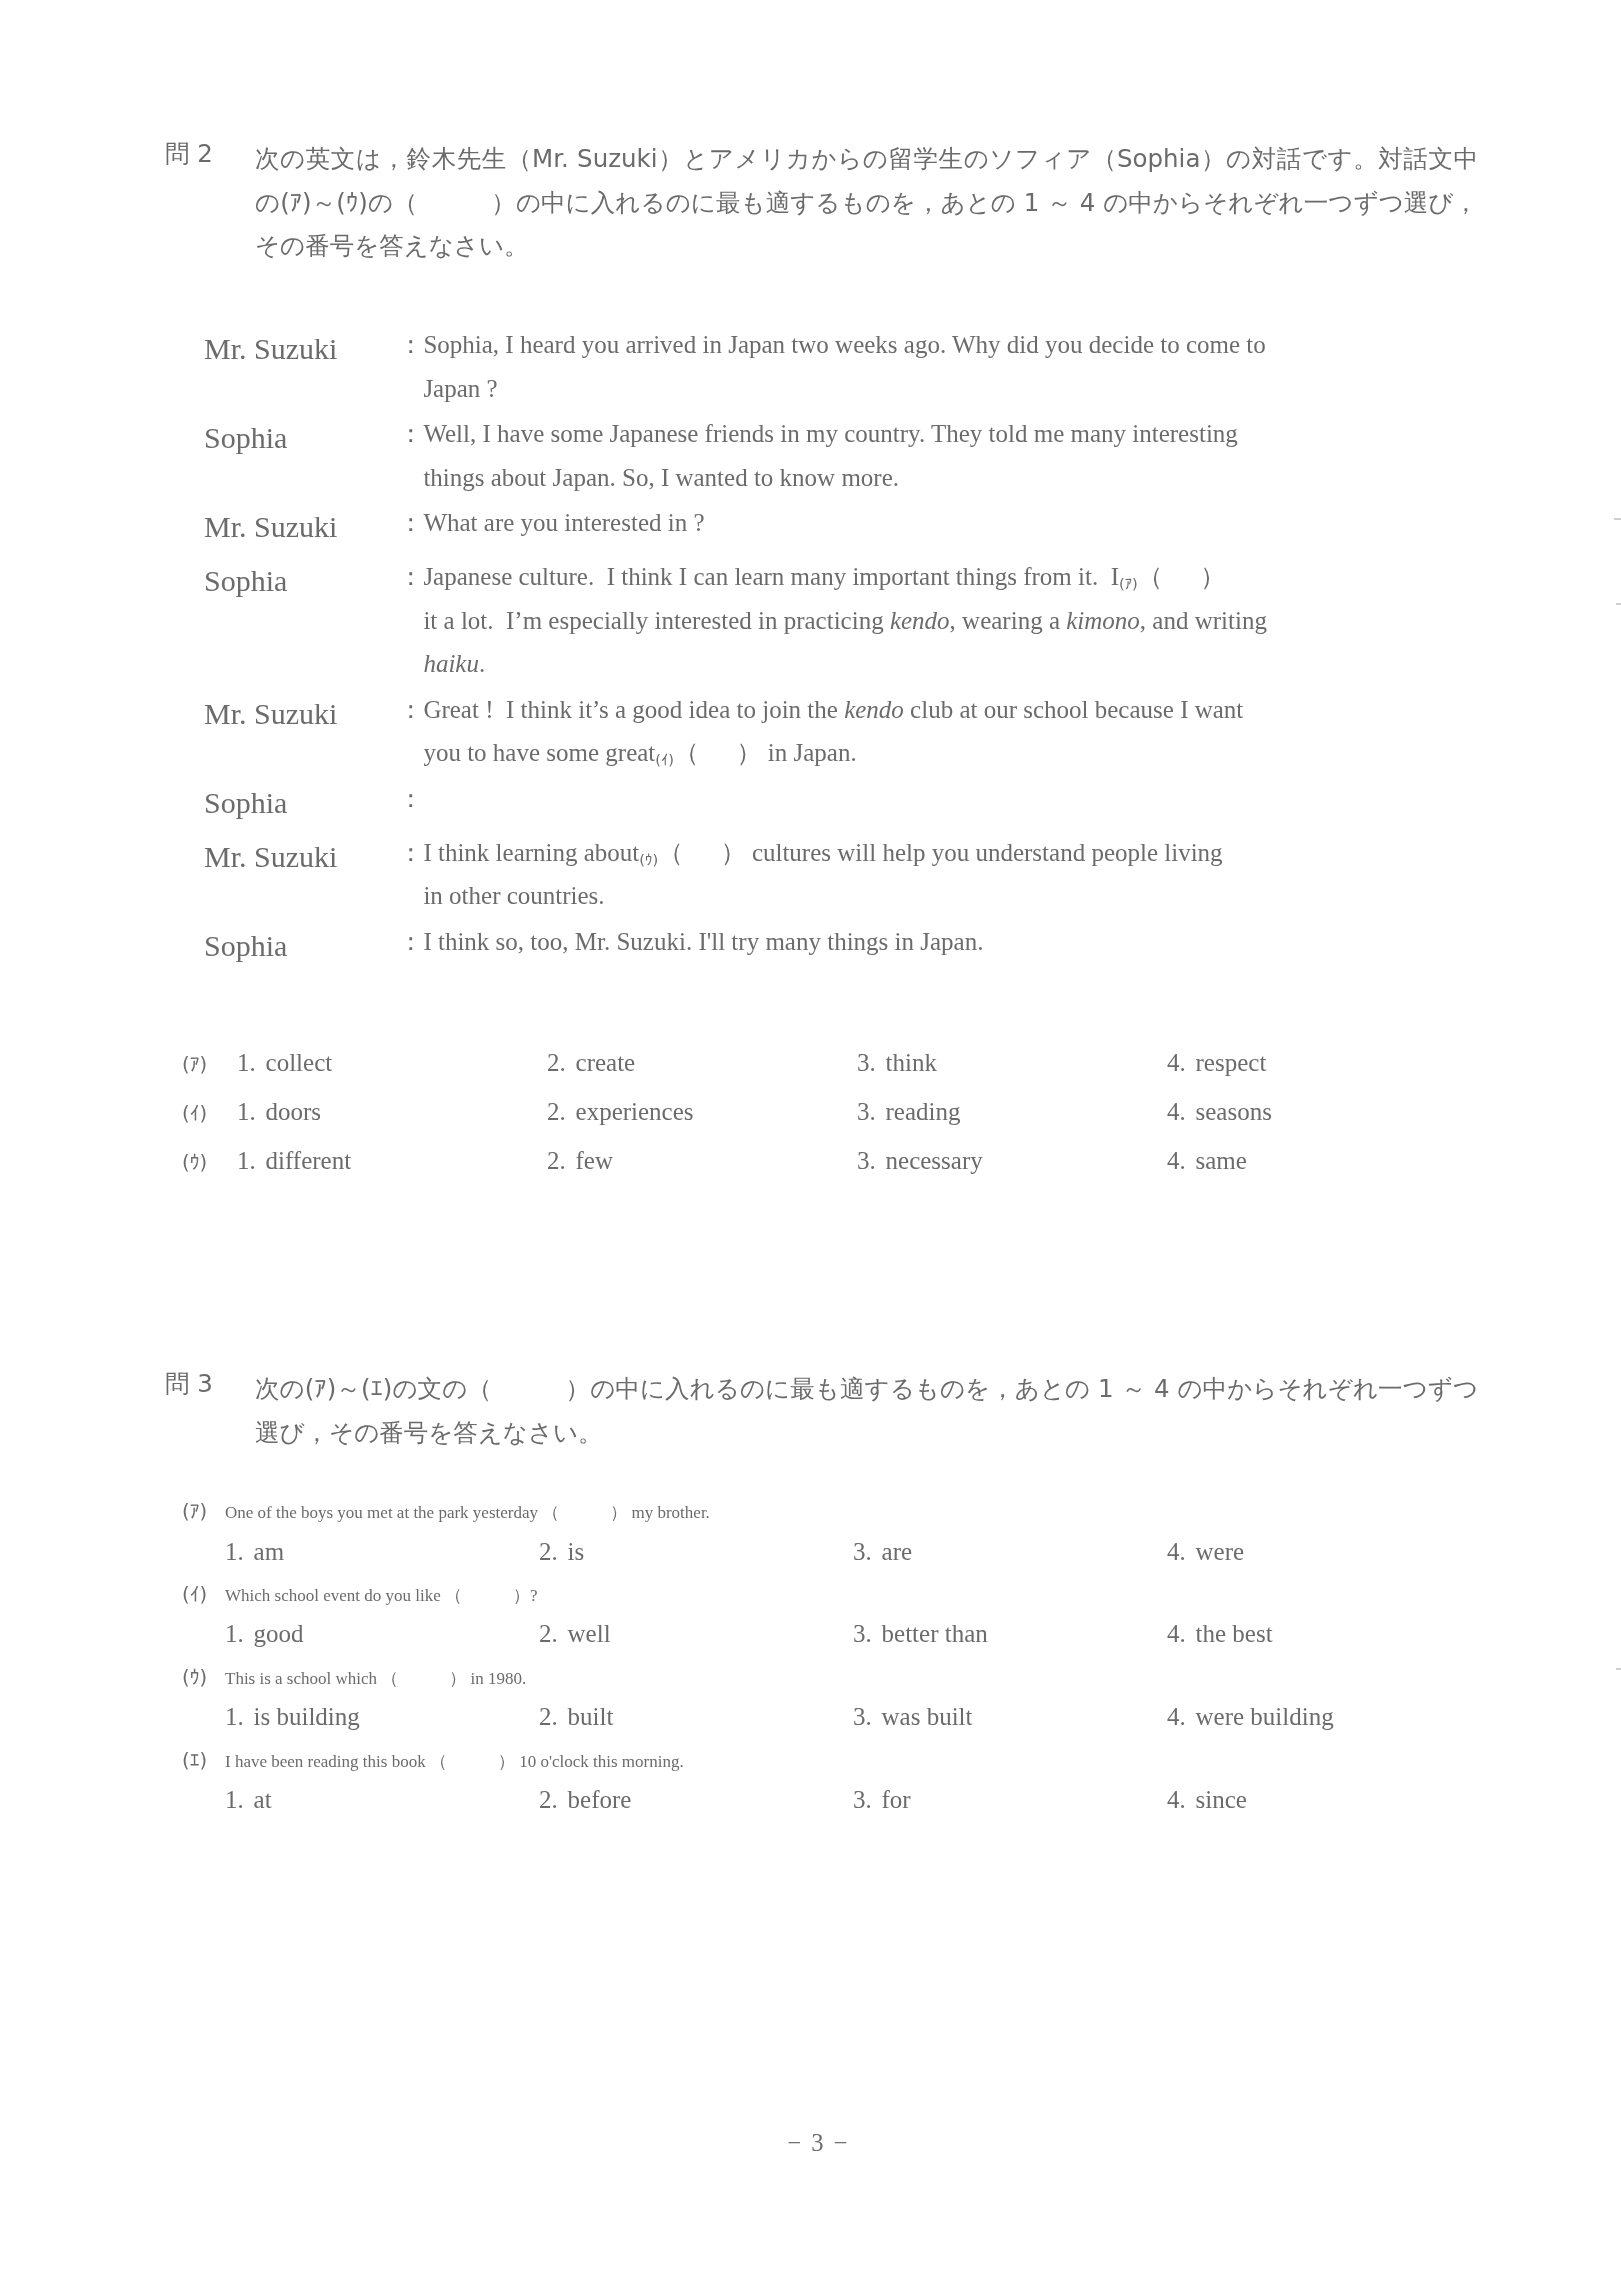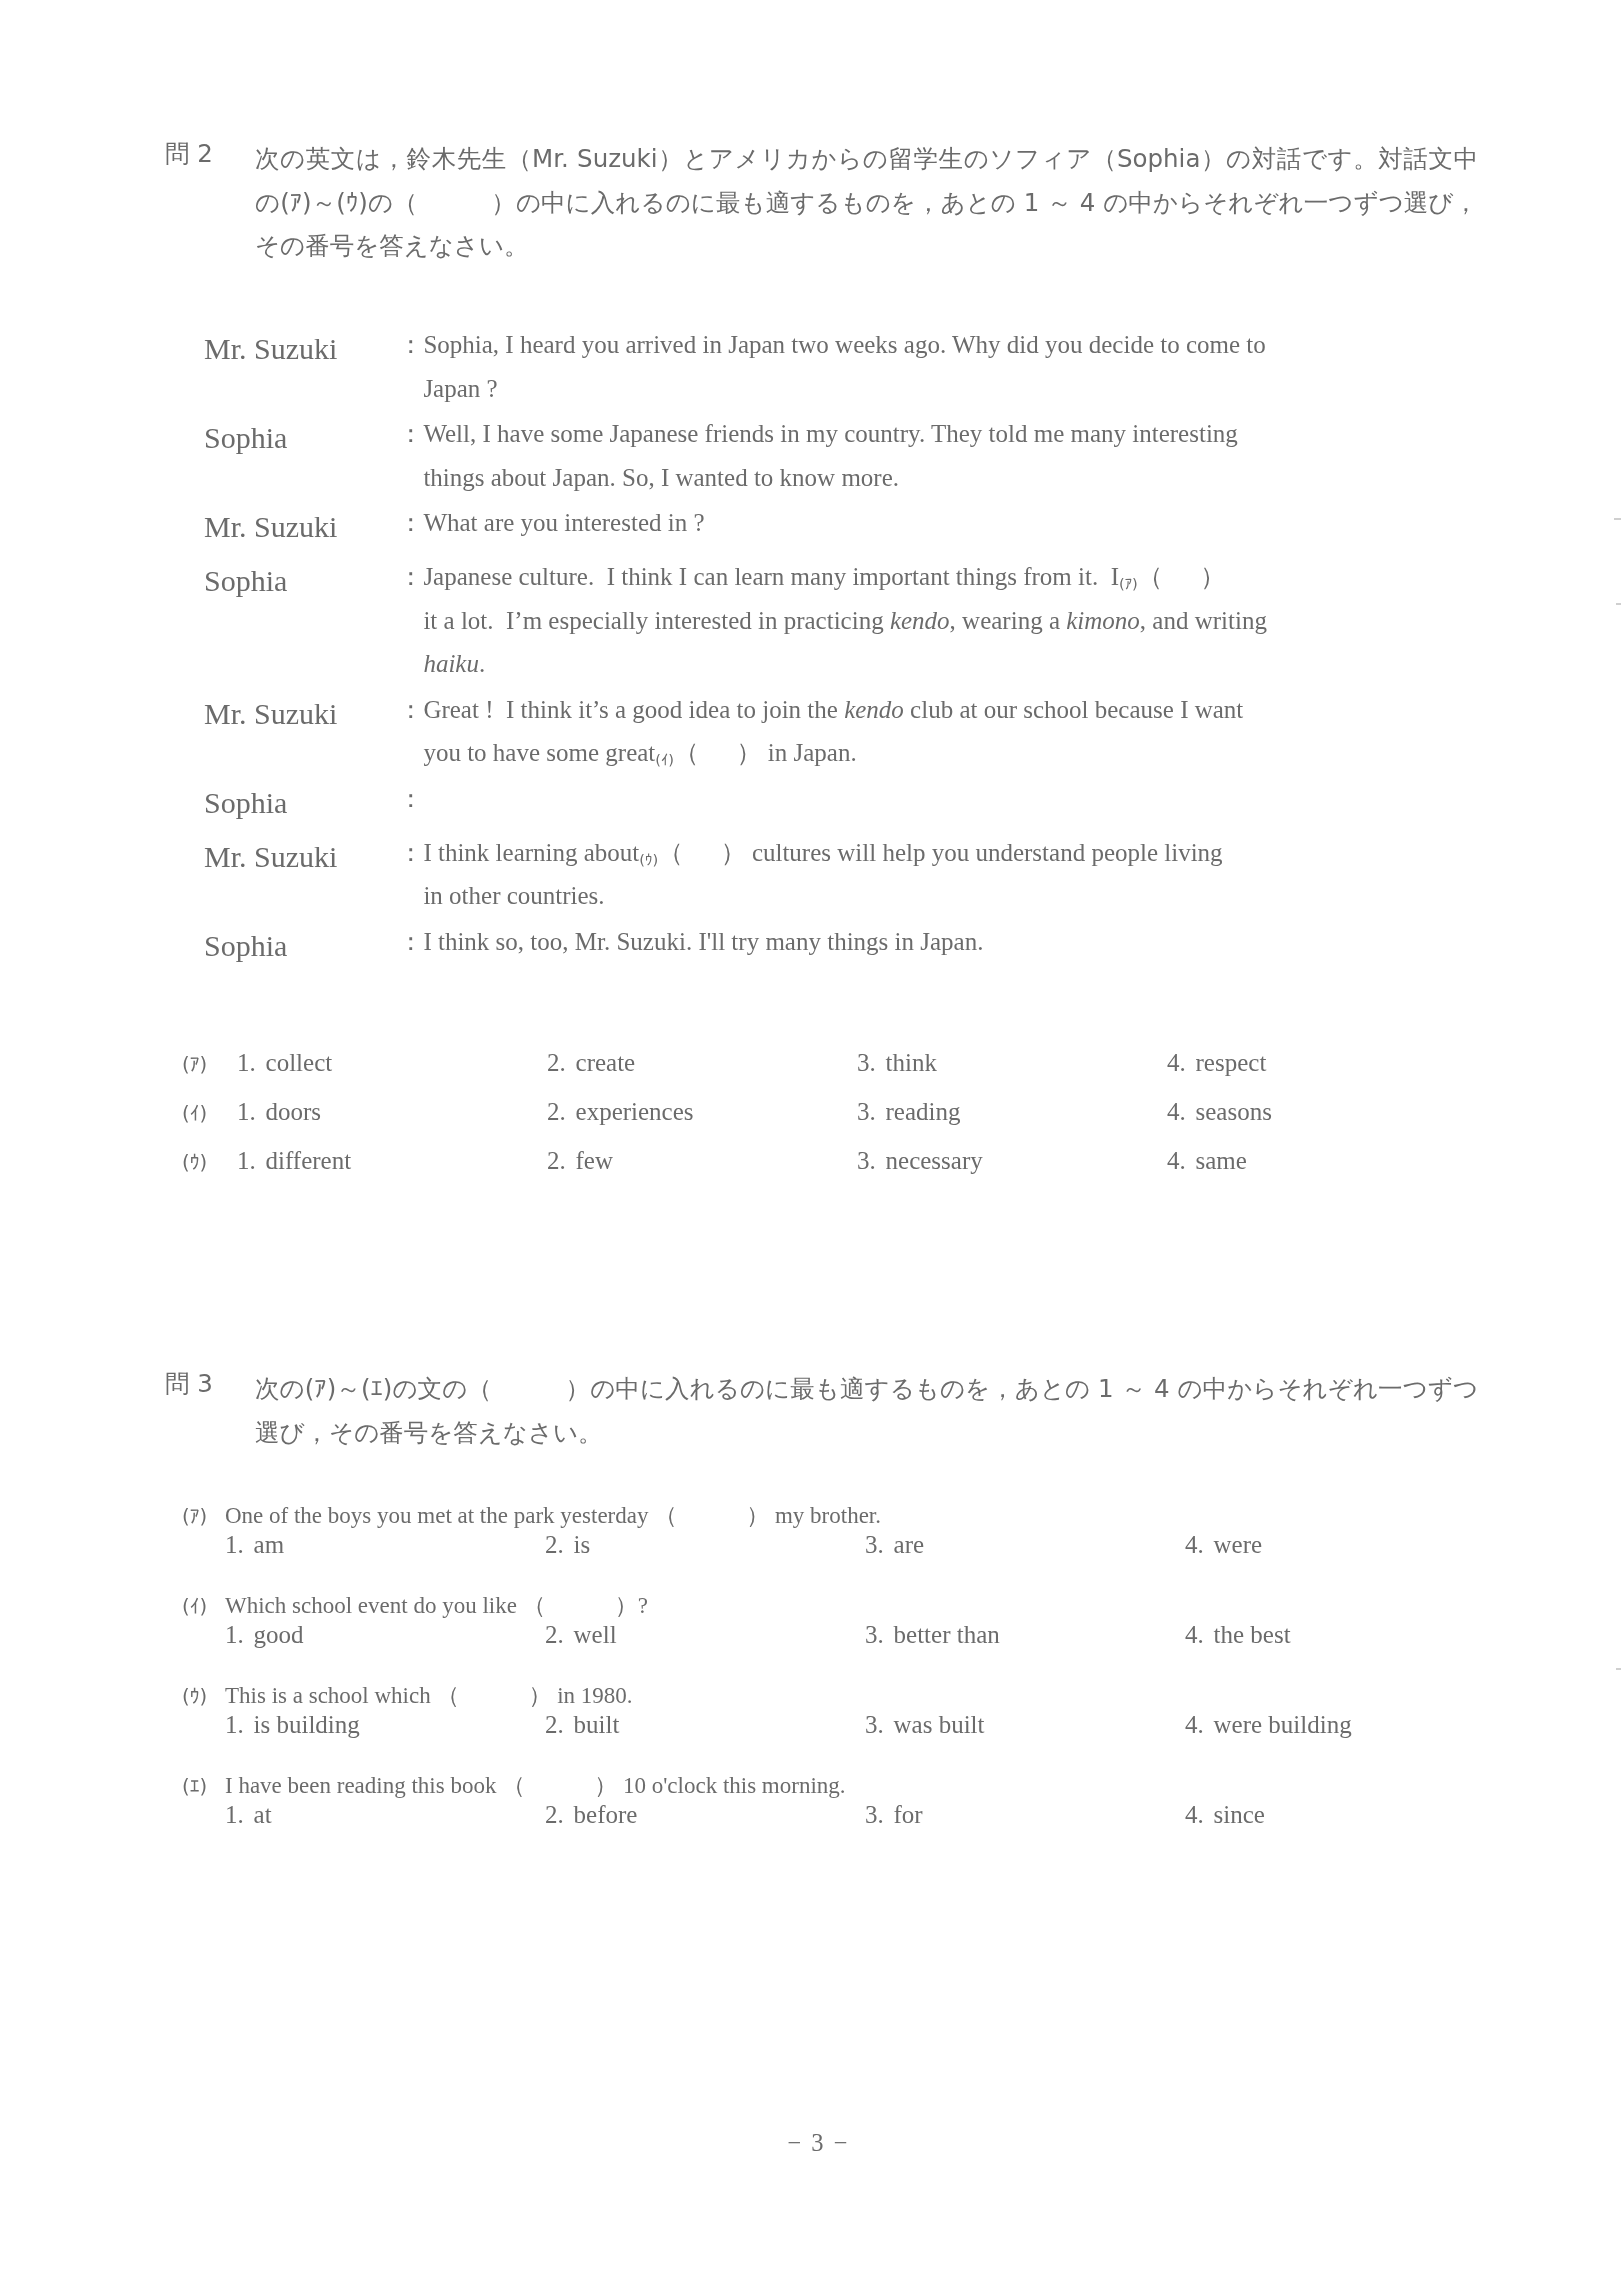--- a/index.html
+++ b/index.html
@@ -145,29 +145,28 @@
   .q3-key {
     flex: 0 0 auto;
     width: 43px;
     font-family: "DejaVu Sans", sans-serif;
     font-size: 19.6px;
     color: #6b6b6b;
   }
   .q3-sent {
     flex: 1 1 auto;
     font-family: "Liberation Serif", serif;
-    font-size: 23px;
+    font-size: 17px;
     color: #6b6b6b;
   }
   .q3-opts {
     display: flex;
-    align-items: flex-start;
+    align-items: center;
     padding-left: 43px;
     height: 55px;
-    gap: 6px;
   }
   .q3-opt {
     flex: 0 0 auto;
     width: 314px;
     font-family: "Liberation Serif", serif;
     font-size: 25px;
     color: #6b6b6b;
   }
   .q3-opt .num { margin-right: 9.8px; }
 

